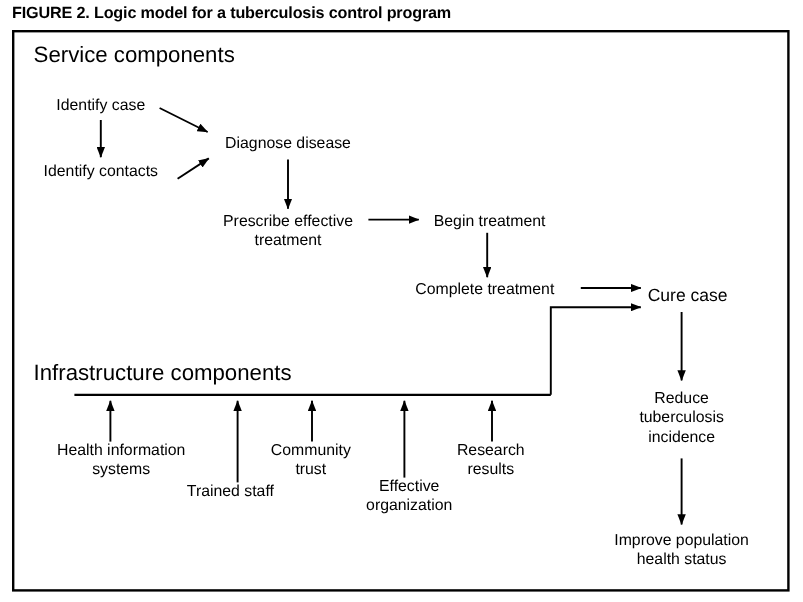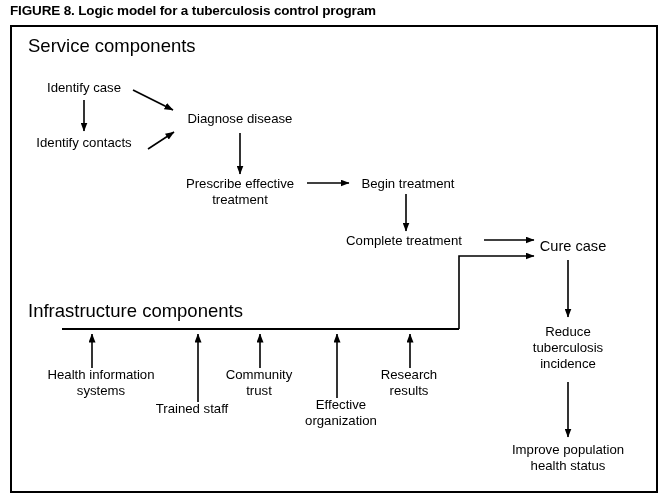--- a/index.html
+++ b/index.html
@@ -70,21 +70,21 @@
     stroke: #000000;
     stroke-width: 1.9;
     fill: none;
   }
 </style>
 </head>
 <body>
 
 <div id="figure-root">
 
-  <div id="figure-caption">FIGURE 8. Logic model for a tuberculosis control program</div>
+  <div id="figure-caption">FIGURE 2. Logic model for a tuberculosis control program</div>
 
   <div id="diagram-frame"></div>
 
   <svg id="diagram-svg" viewBox="0 0 669 502">
     <defs>
       <marker id="arrowhead" markerWidth="9" markerHeight="7" refX="8.5" refY="3.5" orient="auto" markerUnits="userSpaceOnUse">
         <polygon points="0 0, 9 3.5, 0 7" fill="#000000"></polygon>
       </marker>
     </defs>
 

